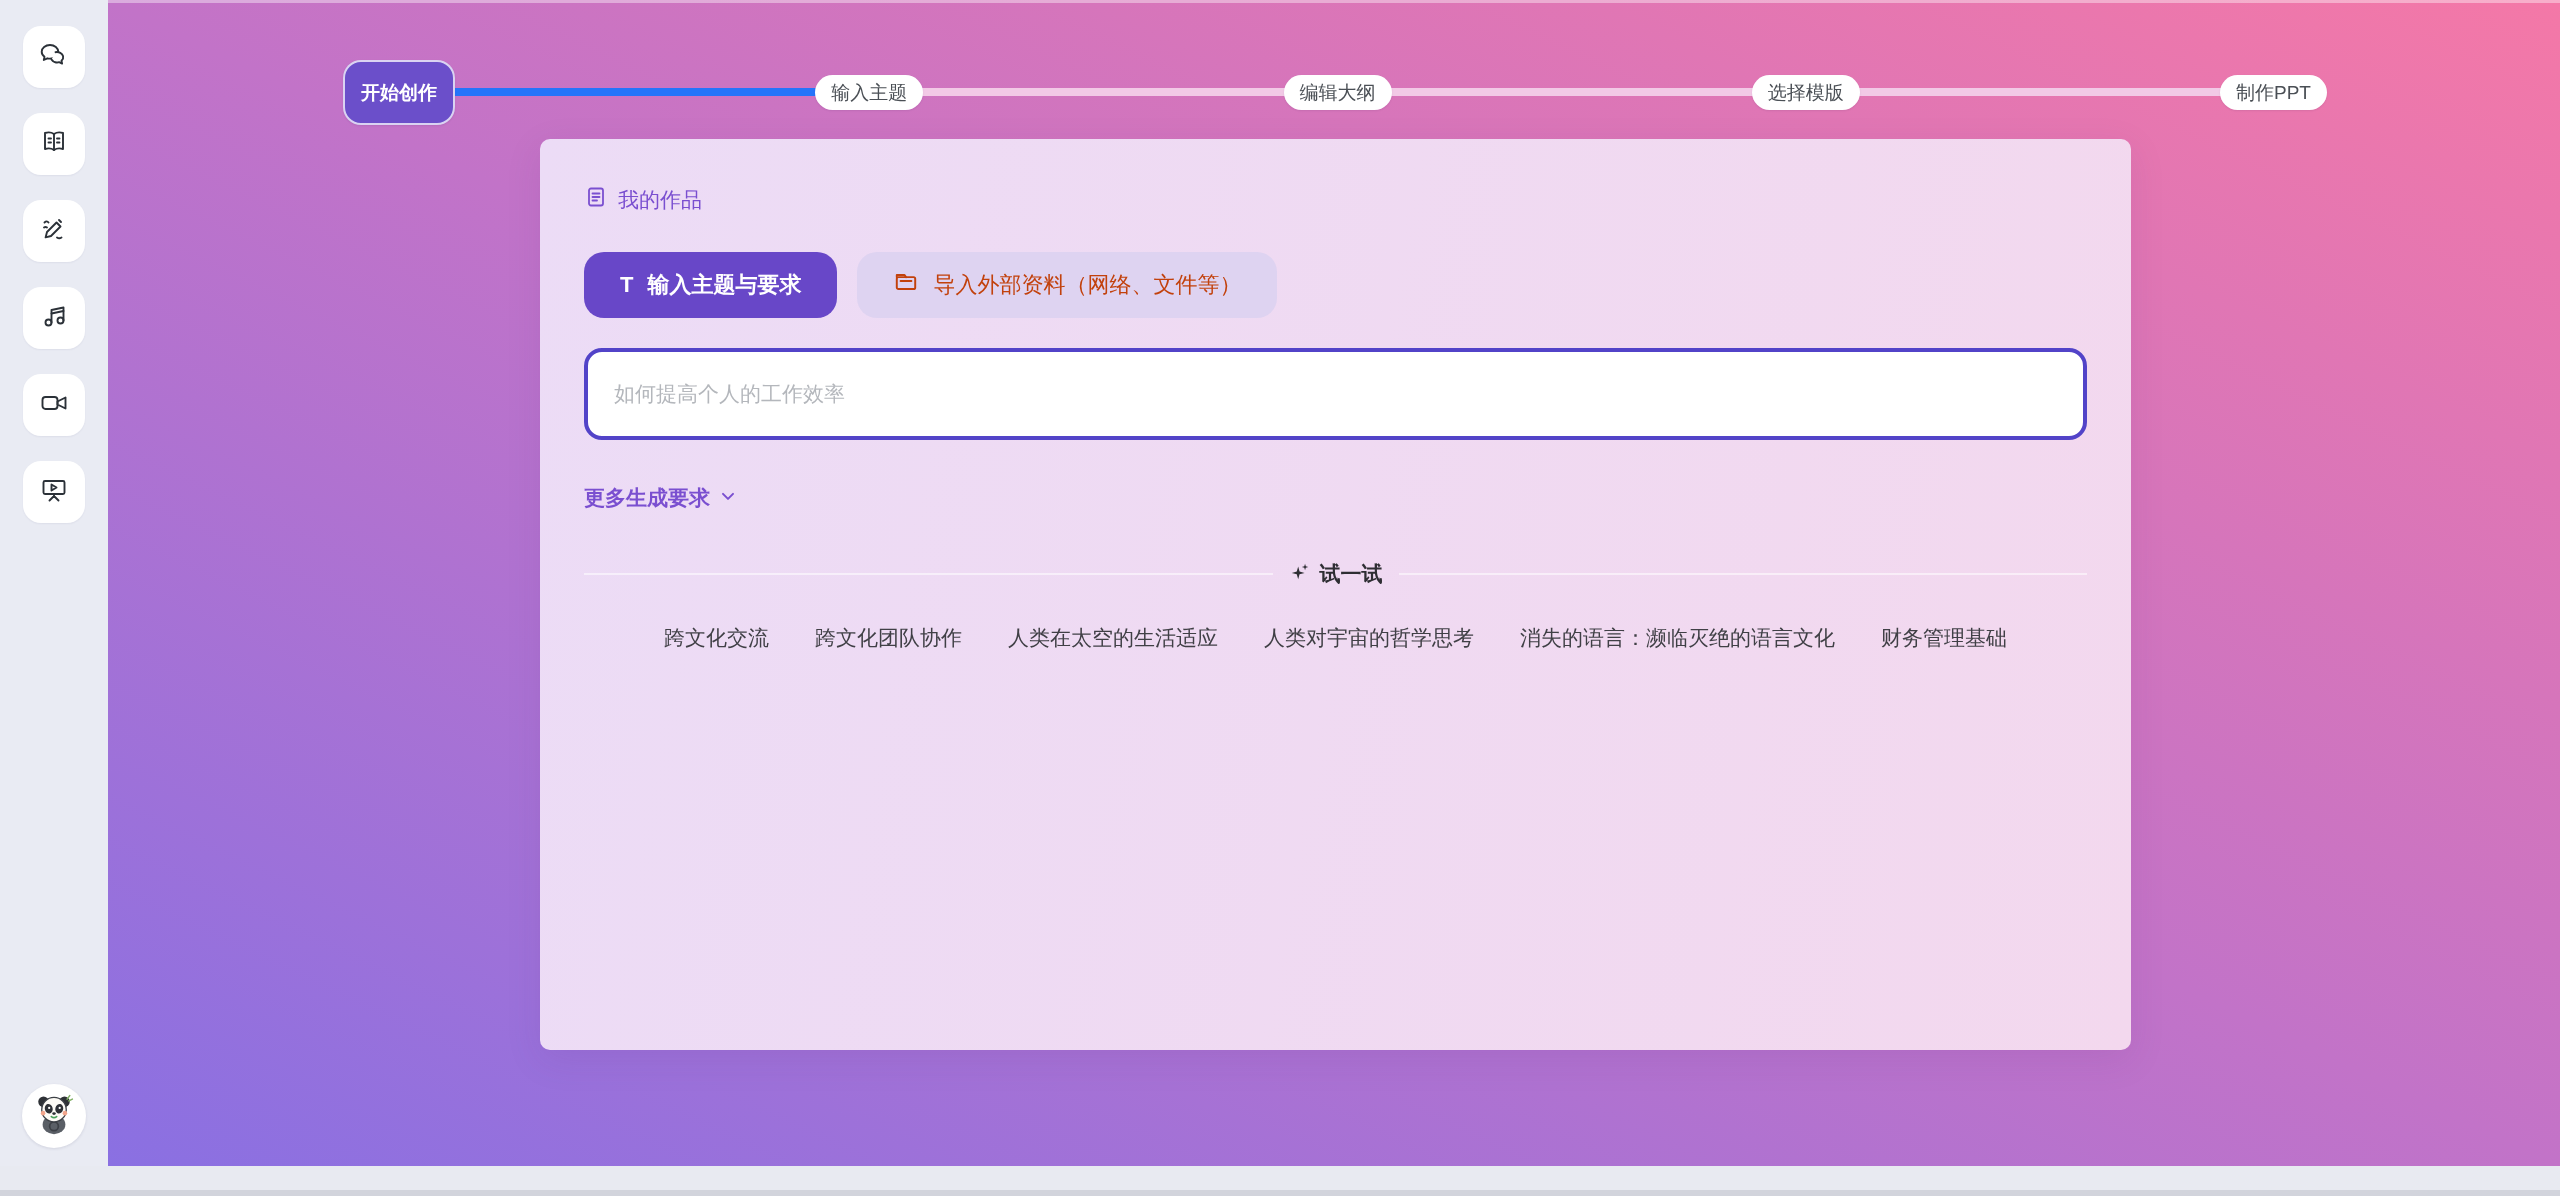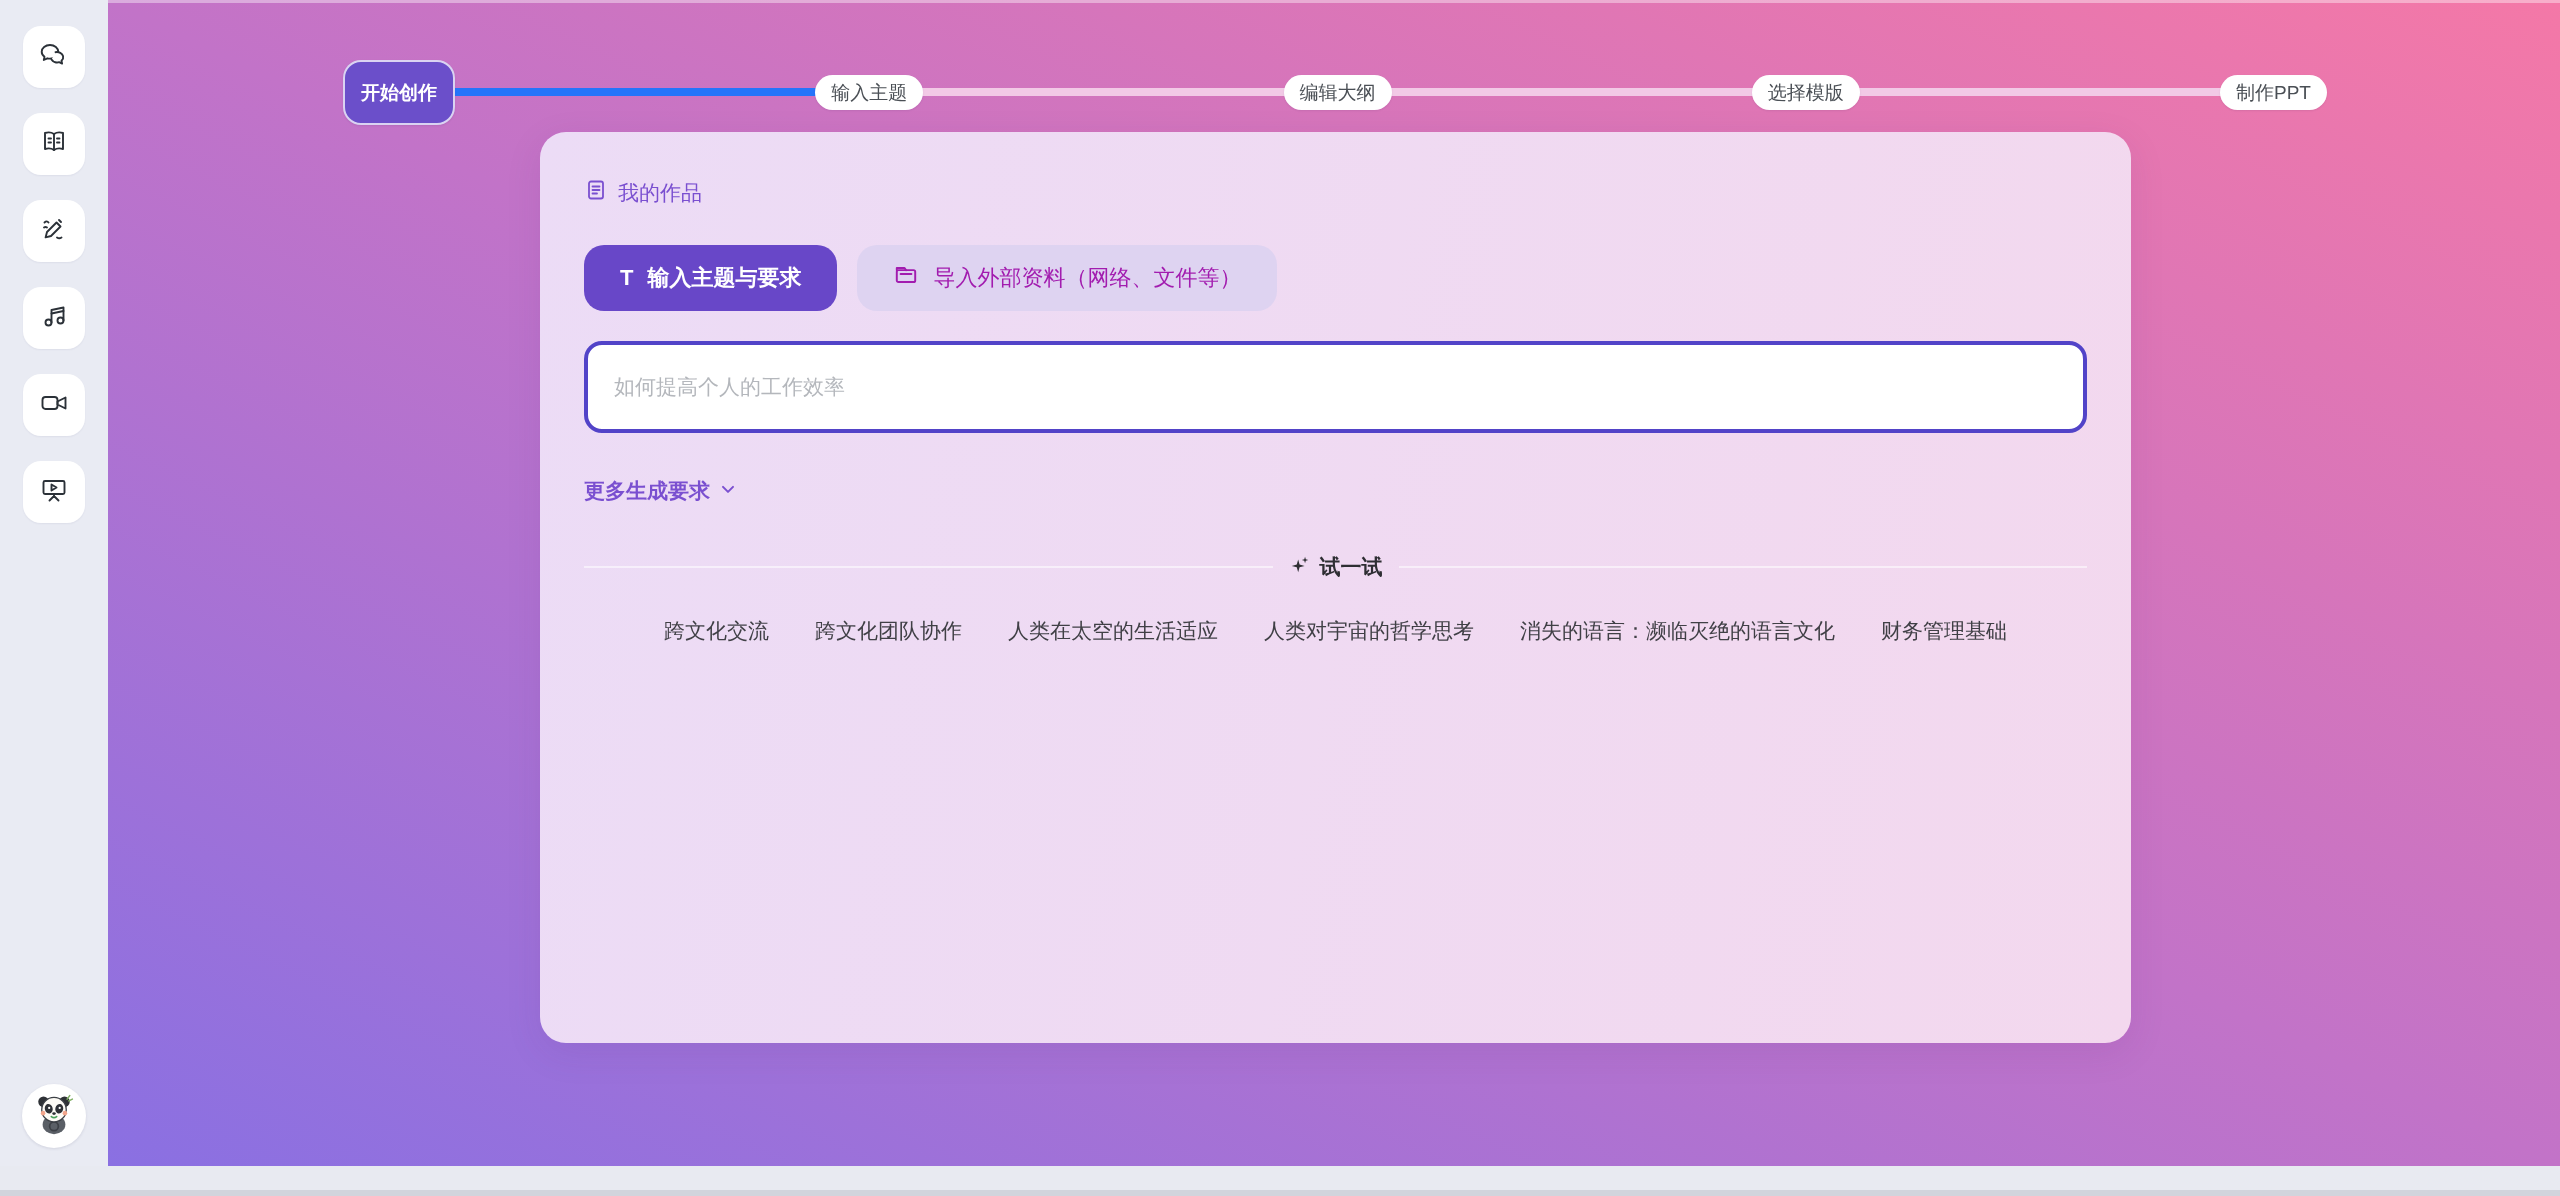--- a/index.html
+++ b/index.html
@@ -48,37 +48,37 @@
   .step-pill {
     position:relative; z-index:2; background:#ffffff; color:#4a4f55;
     font-size:19px; line-height:1; padding:8px 16px; border-radius:18px;
     white-space:nowrap; box-shadow:0 1px 2px rgba(60,30,90,0.10);
   }
   .step-pill.active { background:#6b4fca; color:#ffffff; font-weight:bold;
     border:2px solid rgba(255,255,255,0.75); padding:21px 16px; }
 
   
   .card {
-    position:absolute; left:432px; top:132px; width:1591px; height:911px;
-    border-radius:26px; padding:46px 44px;
+    position:absolute; left:432px; top:139px; width:1591px; height:911px;
+    border-radius:10px; padding:46px 44px;
     background:linear-gradient(100deg,#ecdcf6 0%,#f3d8ee 100%);
     box-shadow:0 10px 36px rgba(90,40,120,0.10);
   }
   .my-works { display:inline-flex; align-items:center; gap:10px; color:#7a4fd0;
     font-size:21px; cursor:pointer; }
   .my-works svg { width:24px; height:24px; stroke:#7a4fd0; stroke-width:1.8; fill:none;
     stroke-linecap:round; stroke-linejoin:round; }
 
   .tabs { margin-top:38px; display:flex; gap:20px; }
   .tab {
     height:66px; border-radius:20px; padding:0 36px; display:flex; align-items:center;
     gap:14px; font-size:22px; cursor:pointer; white-space:nowrap;
   }
   .tab.active { background:#6847c8; color:#ffffff; font-weight:bold; }
-  .tab.inactive { background:#ded3f1; color:#a21caf; }
+  .tab.inactive { background:#ded3f1; color:#c2410c; }
   .tab .t-glyph { font-size:22px; font-weight:bold; }
   .tab svg { width:26px; height:26px; stroke:currentColor; stroke-width:1.8; fill:none;
     stroke-linecap:round; stroke-linejoin:round; }
 
   .input-row {
     margin-top:30px; height:92px; background:#ffffff;
     border:4px solid #5243c8; border-radius:18px;
     display:flex; align-items:flex-end; overflow:hidden;
   }
   .topic-input {

